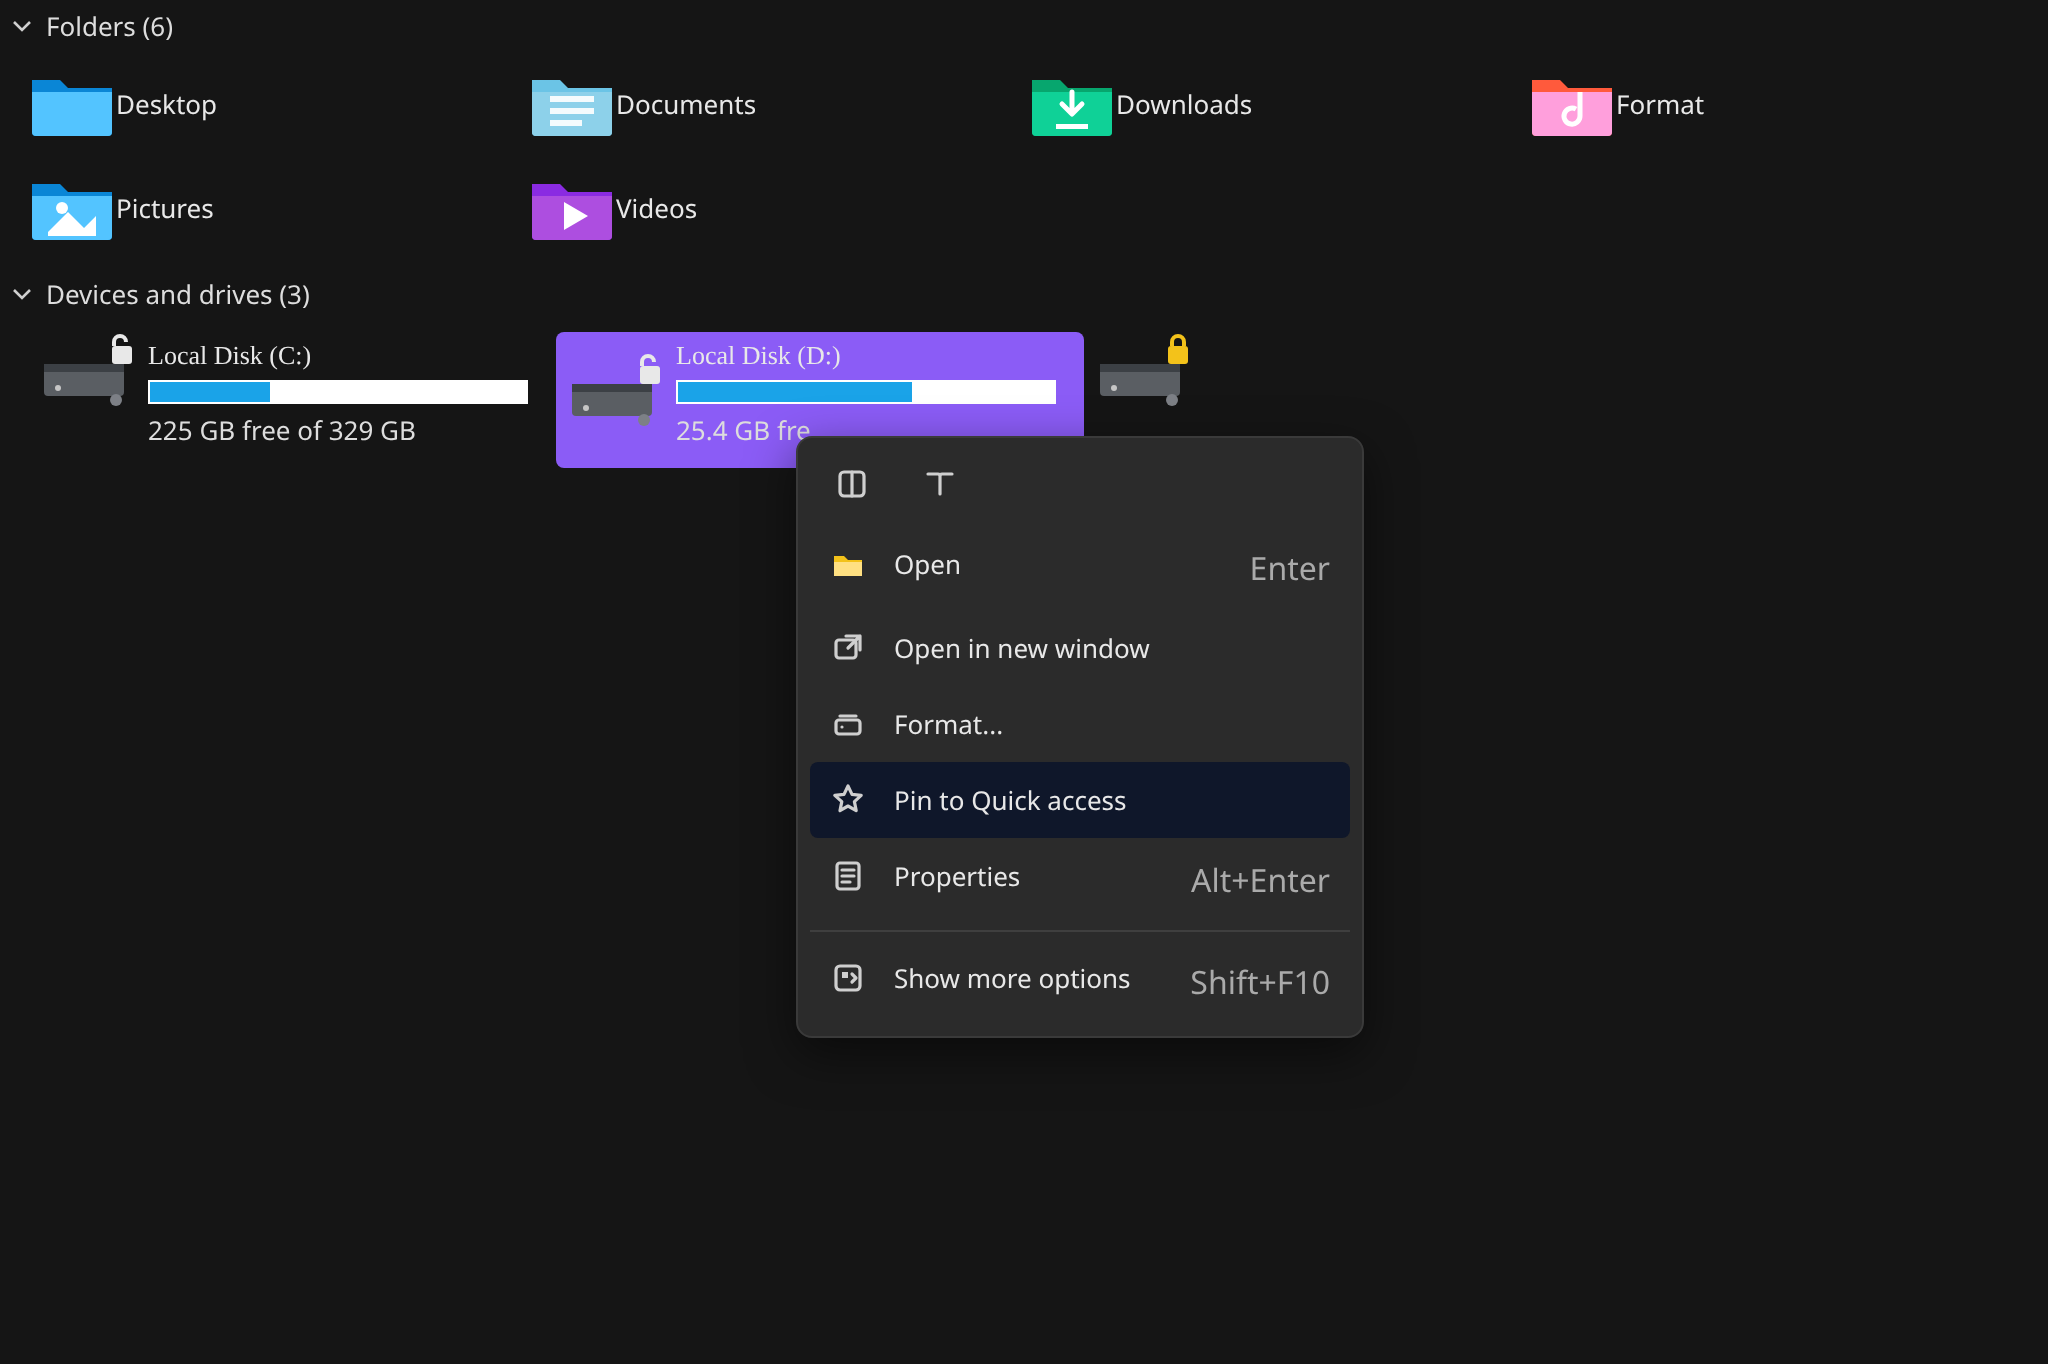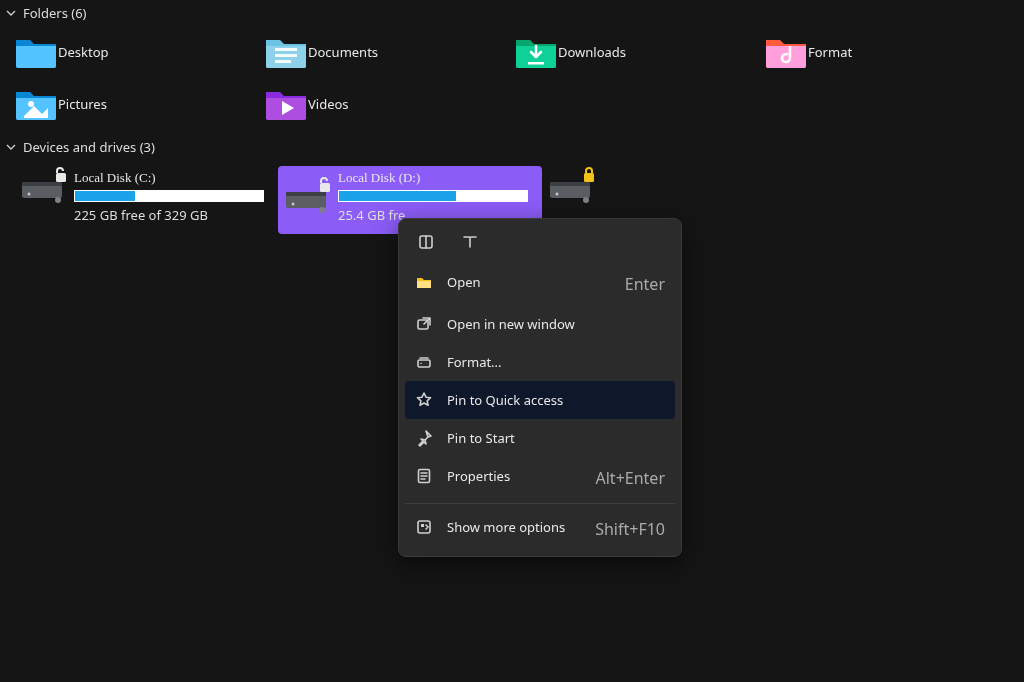--- a/index.html
+++ b/index.html
@@ -339,29 +339,20 @@
         <svg width="18" height="18" viewBox="0 0 18 18">
           <path d="M9 2 l2 4.2 4.6 .5 -3.4 3.1 .9 4.5 L9 12 5 14.3 l.9-4.5 L2.4 6.7 7 6.2 z" stroke="#cfcfcf" stroke-width="1.6" fill="none" stroke-linecap="round" stroke-linejoin="round"></path>
         </svg>
       </span>
     <span class="ctx-label">Pin to Quick access</span>
     <span class="ctx-shortcut"></span>
   </div>
     <div class="ctx-item">
     <span class="ctx-icon">
         <svg width="18" height="18" viewBox="0 0 18 18">
-          <path d="M11 2 l5 5 -3 1 -3 3 1 4 -2 -2 -4 4 -1 -1 4 -4 -2 -2 4 1 3 -3 z" stroke="#cfcfcf" stroke-width="1.6" fill="none" stroke-linecap="round" stroke-linejoin="round"></path>
-        </svg>
-      </span>
-    <span class="ctx-label">Pin to Start</span>
-    <span class="ctx-shortcut"></span>
-  </div>
-    <div class="ctx-item">
-    <span class="ctx-icon">
-        <svg width="18" height="18" viewBox="0 0 18 18">
           <rect x="3.5" y="2.5" width="11" height="13" rx="1.5" stroke="#cfcfcf" stroke-width="1.6" fill="none" stroke-linecap="round" stroke-linejoin="round"></rect>
           <line x1="6" y1="6" x2="12" y2="6" stroke="#cfcfcf" stroke-width="1.6" fill="none" stroke-linecap="round" stroke-linejoin="round"></line>
           <line x1="6" y1="9" x2="12" y2="9" stroke="#cfcfcf" stroke-width="1.6" fill="none" stroke-linecap="round" stroke-linejoin="round"></line>
           <line x1="6" y1="12" x2="10" y2="12" stroke="#cfcfcf" stroke-width="1.6" fill="none" stroke-linecap="round" stroke-linejoin="round"></line>
         </svg>
       </span>
     <span class="ctx-label">Properties</span>
     <span class="ctx-shortcut">Alt+Enter</span>
   </div>
     <div class="ctx-divider"></div>

